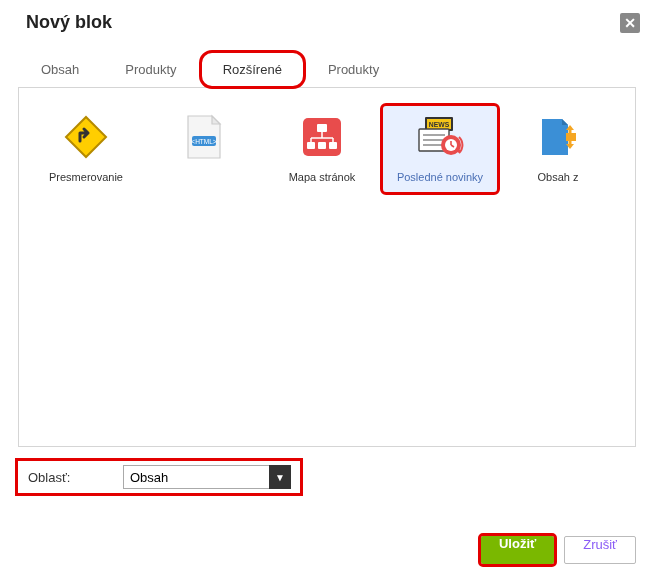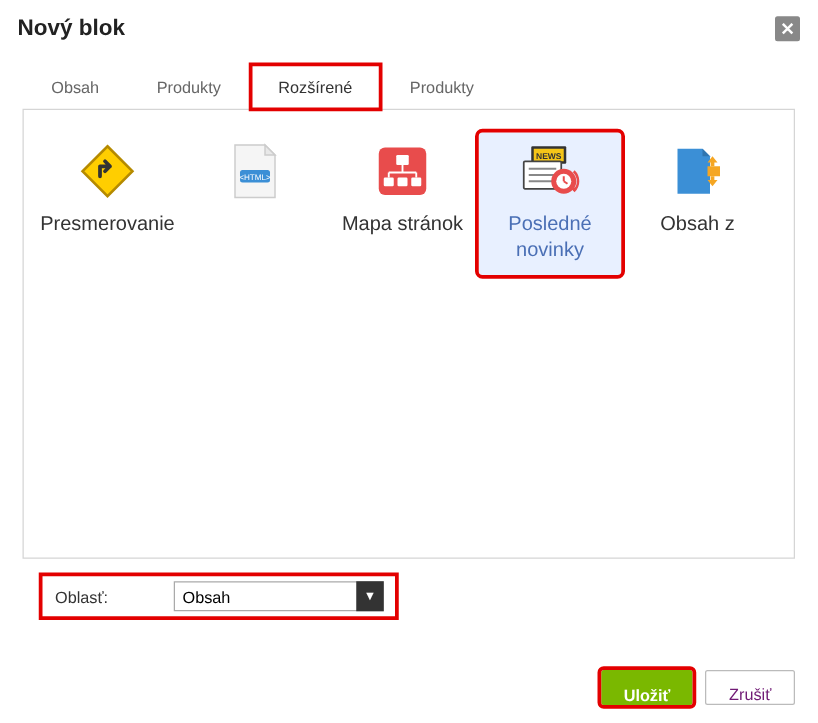--- a/index.html
+++ b/index.html
@@ -12,21 +12,21 @@
     background: #fff;
     width: 654px;
     height: 578px;
     position: relative;
     overflow: hidden;
   }
   .dialog-header {
     display: flex;
     justify-content: space-between;
     align-items: center;
-    padding: 12px 14px 8px 14px;
+    padding: 12px 14px 8px 26px;
   }
   .dialog-title {
     font-size: 18px;
     font-weight: 600;
     color: #222;
   }
   .close-btn {
     width: 20px;
     height: 20px;
     background: #888;
@@ -57,20 +57,21 @@
     border: 1px solid #d5d5d5;
     border-bottom: 1px solid #fff;
     background: #fff;
     color: #333;
     z-index: 2;
     position: relative;
   }
   .tab.highlight {
     outline: 3px solid #e30000;
     outline-offset: -2px;
+    border-radius: 12px;
   }
   .content-panel {
     border: 1px solid #d5d5d5;
     margin: -1px 18px 0 18px;
     height: 360px;
     padding: 18px 10px;
     display: flex;
     gap: 4px;
     align-items: flex-start;
     position: relative;
@@ -90,29 +91,28 @@
     outline: 3px solid #e30000;
   }
   .block-icon {
     height: 50px;
     display: flex;
     align-items: center;
     justify-content: center;
     margin-bottom: 8px;
   }
   .block-label {
-    font-size: 16px;
+    font-size: 11px;
     color: #333;
     line-height: 1.3;
   }
   .block-item.selected .block-label { color: #4a6fb5; }
 
   .footer-area {
     padding: 14px 17px 0 18px;
-    margin-left: 16px;
   }
   .oblast-row {
     display: flex;
     align-items: center;
     gap: 0;
     outline: 3px solid #e30000;
     width: 282px;
     padding: 4px 6px 4px 10px;
   }
   .oblast-label {
@@ -151,32 +151,32 @@
     display: flex;
     gap: 10px;
   }
   .btn {
     height: 28px;
     padding: 0 18px;
     font-size: 13px;
     border-radius: 2px;
     cursor: pointer;
     display: flex;
-    align-items: flex-end;
+    align-items: flex-start;
   }
   .btn-save {
     background: #7ab800;
     color: #fff;
     font-weight: 600;
     border: none;
     outline: 3px solid #e30000;
   }
   .btn-cancel {
     background: #fff;
-    color: #701a75;
+    color: #8b5cf6;
     border: 1px solid #bbb;
   }
 </style>
 </head>
 <body>
 
 <div class="dialog-header">
   <div class="dialog-title">Nový blok</div>
   <div class="close-btn">
     <span>✕</span>

